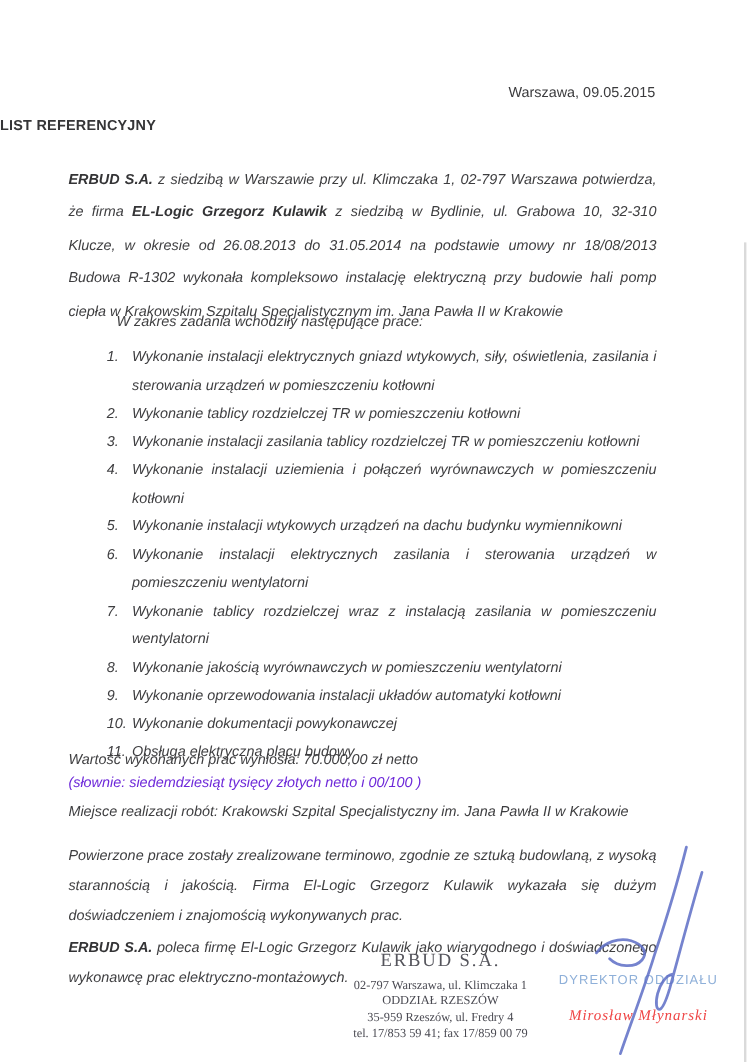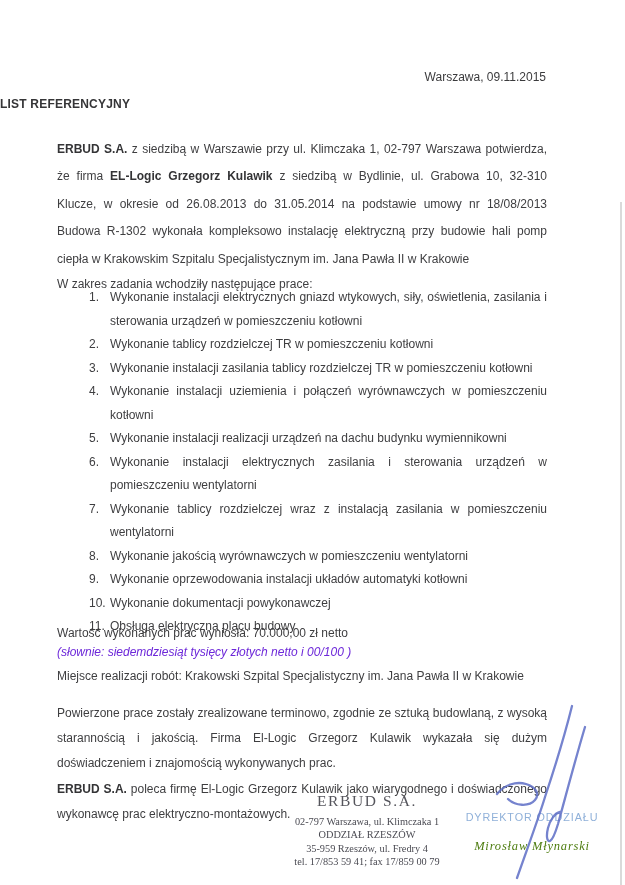--- a/index.html
+++ b/index.html
@@ -15,26 +15,26 @@
     position:absolute;top:69px;right:79px;
     font-size:12px;line-height:16px;color:#3b3b3d;
   }
   .doc-title{
     position:absolute;top:97px;left:0;width:625px;
     font-weight:bold;font-size:12px;
     letter-spacing:.2px;color:#353537;
   }
   .block{
     position:absolute;left:57px;width:490px;
-    font-size:12px;color:#3e3e40;
+    font-size:12px;color:#3e3e40;font-style:italic;
   }
   .justify{text-align:justify;text-align-last:left;}
   .intro{top:136px;line-height:27.4px;}
   .b{font-weight:bold;color:#343436;}
-  .scope-head{top:276px;line-height:16px;}
+  .scope-head{top:260px;line-height:16px;margin-left:40px;}
   .work-list{top:286px;line-height:23.5px;}
   .work-list ol{margin:0;padding:0;list-style:none;counter-reset:wi;}
   .work-list li{
     counter-increment:wi;
     position:relative;padding-left:53px;
     text-align:justify;text-align-last:left;
   }
   .work-list li::before{
     content:counter(wi) ".";
     position:absolute;left:32px;top:0;
@@ -56,48 +56,48 @@
   .approval{
     position:absolute;left:462px;top:811px;width:140px;text-align:center;
   }
   .approval-role{
     font-size:10.8px;font-weight:normal;letter-spacing:.9px;
     color:#8fb0d9;white-space:nowrap;
   }
   .approval-name{
     margin-top:16px;font-size:12.5px;font-style:italic;
     font-family:"Liberation Serif",serif;letter-spacing:.8px;
-    color:#4d7c0f;white-space:nowrap;
+    color:#ef4444;white-space:nowrap;
   }
   .signature{position:absolute;left:480px;top:685px;width:130px;height:200px;}
   .scan-edge{
     position:absolute;right:3px;top:202px;bottom:0;width:2px;
     background:#d4d4d4;opacity:.85;
   }
 </style>
 </head>
 <body>
 
 <div class="page">
 
-  <div class="date">Warszawa, 09.11.2015</div>
+  <div class="date">Warszawa, 09.05.2015</div>
 
   <div class="doc-title">LIST REFERENCYJNY</div>
 
   <div class="block justify intro"><span class="b">ERBUD S.A.</span><span> z siedzibą w Warszawie przy ul. Klimczaka 1, 02-797 Warszawa potwierdza, że firma </span><span class="b">EL-Logic Grzegorz Kulawik</span><span> z siedzibą w Bydlinie, ul. Grabowa 10, 32-310 Klucze, w okresie od 26.08.2013 do 31.05.2014 na podstawie umowy nr 18/08/2013 Budowa R-1302 wykonała kompleksowo instalację elektryczną przy budowie hali pomp ciepła w Krakowskim Szpitalu Specjalistycznym im. Jana Pawła II w Krakowie</span></div>
 
   <div class="block scope-head">W zakres zadania wchodziły następujące prace:</div>
 
   <div class="block work-list">
     <ol>
       <li>Wykonanie instalacji elektrycznych gniazd wtykowych, siły, oświetlenia, zasilania i sterowania urządzeń w pomieszczeniu kotłowni</li>
       <li>Wykonanie tablicy rozdzielczej TR w pomieszczeniu kotłowni</li>
       <li>Wykonanie instalacji zasilania tablicy rozdzielczej TR w pomieszczeniu kotłowni</li>
       <li>Wykonanie instalacji uziemienia i połączeń wyrównawczych w pomieszczeniu kotłowni</li>
-      <li>Wykonanie instalacji realizacji urządzeń na dachu budynku wymiennikowni</li>
+      <li>Wykonanie instalacji wtykowych urządzeń na dachu budynku wymiennikowni</li>
       <li>Wykonanie instalacji elektrycznych zasilania i sterowania urządzeń w pomieszczeniu wentylatorni</li>
       <li>Wykonanie tablicy rozdzielczej wraz z instalacją zasilania w pomieszczeniu wentylatorni</li>
       <li>Wykonanie jakością wyrównawczych w pomieszczeniu wentylatorni</li>
       <li>Wykonanie oprzewodowania instalacji układów automatyki kotłowni</li>
       <li>Wykonanie dokumentacji powykonawczej</li>
       <li>Obsługa elektryczna placu budowy</li>
     </ol>
   </div>
 
   <div class="block value-line1">Wartość wykonanych prac wyniosła: 70.000,00 zł netto</div>

